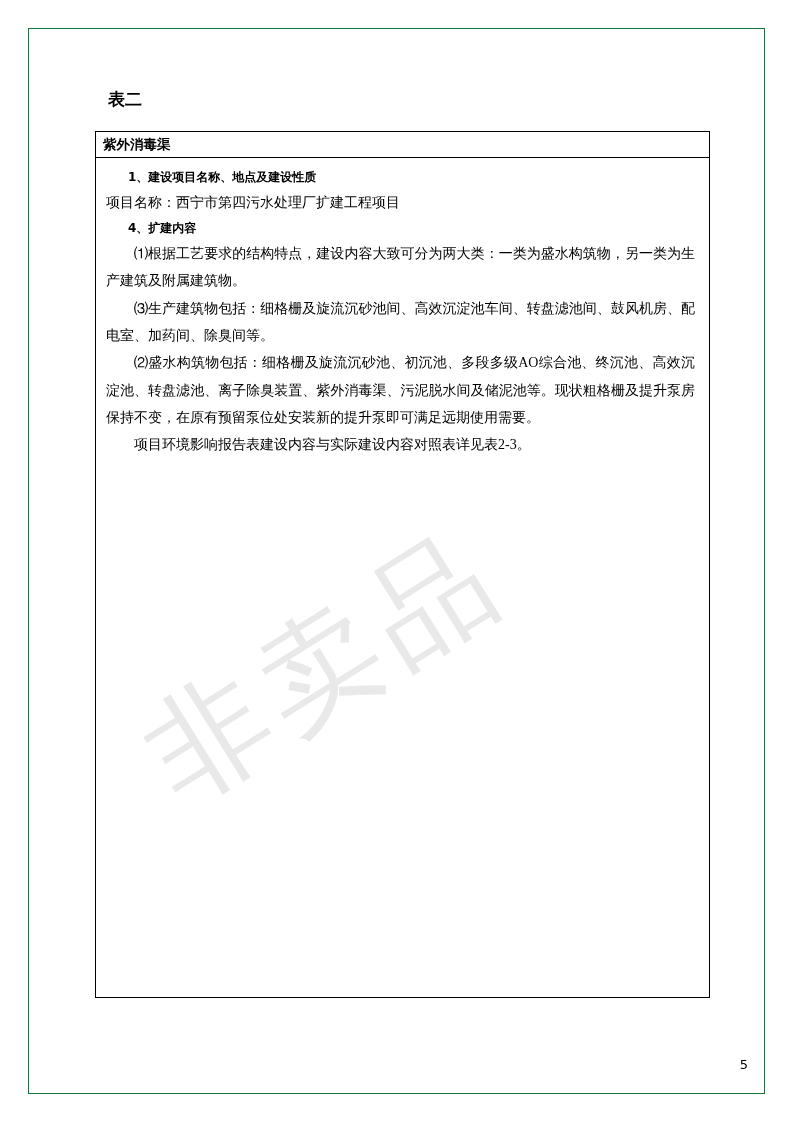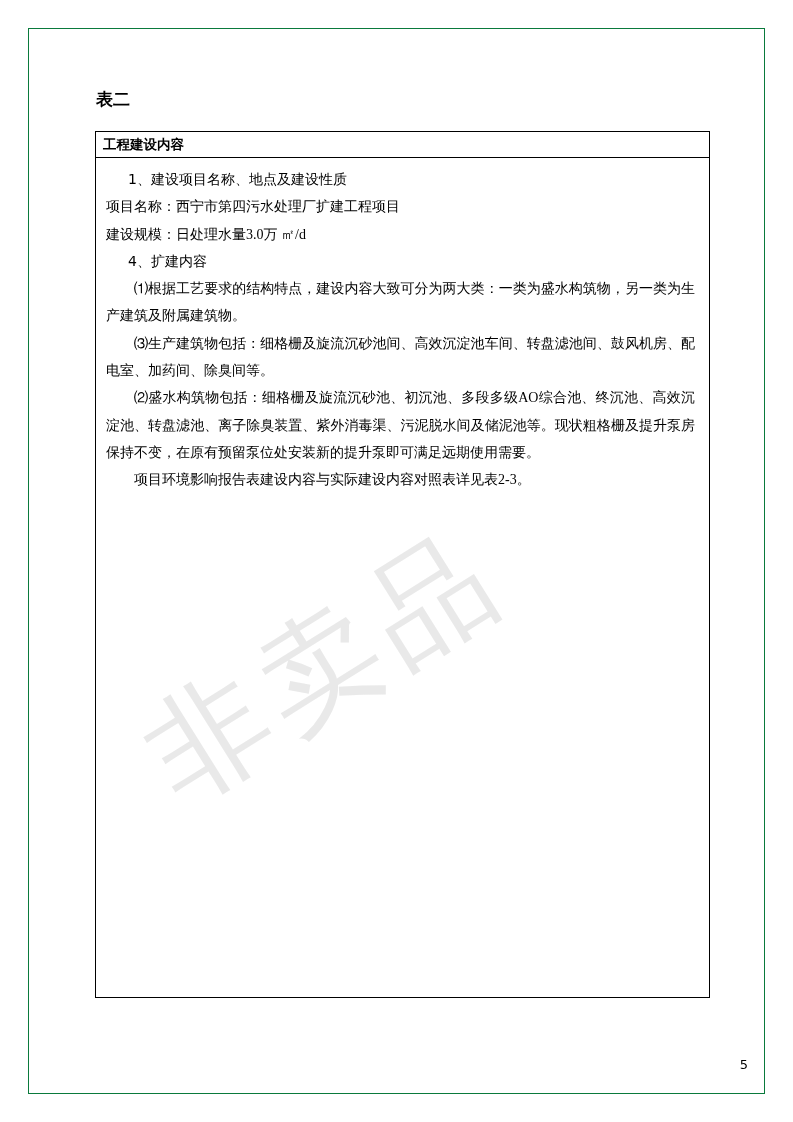--- a/index.html
+++ b/index.html
@@ -36,21 +36,21 @@
     opacity: 0.55;
     transform: rotate(-32deg);
     letter-spacing: 10px;
     font-family: "DejaVu Sans", sans-serif;
     pointer-events: none;
     user-select: none;
     white-space: nowrap;
   }
   .doc-title {
     position: absolute;
-    left: 96px;
+    left: 108px;
     top: 88px;
     font-size: 17px;
     font-weight: bold;
     color: #000;
     font-family: "DejaVu Sans", sans-serif;
   }
   .table-box {
     position: absolute;
     left: 95px;
     top: 131px;
@@ -70,22 +70,22 @@
     font-weight: bold;
     font-family: "DejaVu Sans", sans-serif;
   }
   .table-body {
     padding: 8px 14px 0 10px;
     font-size: 14px;
     line-height: 1.95;
     color: #000;
   }
   .h2 {
-    font-weight: normal;
-    font-size: 14px;
+    font-weight: bold;
+    font-size: 12px;
     font-family: "DejaVu Sans", sans-serif;
     margin-left: 22px;
   }
   .ind1 {
   }
   .para {
     text-indent: 28px;
     text-align: justify;
     font-family: Liberation Serif, serif;
   }
@@ -111,28 +111,27 @@
 <div class="page">
 
   <div class="page-frame"></div>
 
   <div class="watermark">非卖品</div>
 
   <div class="doc-title">表二</div>
 
   <div class="table-box">
 
-    <div class="table-header">工程建设内容</div>
+    <div class="table-header">紫外消毒渠</div>
 
     <div class="table-body">
 
       <div class="h2">1、建设项目名称、地点及建设性质</div>
 
       <div class="ind1">项目名称：西宁市第四污水处理厂扩建工程项目</div>
-      <div class="ind1">建设规模：日处理水量3.0万 ㎡/d</div>
 
       <div class="h2">4、扩建内容</div>
 
       <div class="para">⑴根据工艺要求的结构特点，建设内容大致可分为两大类：一类为盛水构筑物，另一类为生产建筑及附属建筑物。</div>
       <div class="para">⑶生产建筑物包括：细格栅及旋流沉砂池间、高效沉淀池车间、转盘滤池间、鼓风机房、配电室、加药间、除臭间等。</div>
       <div class="para">⑵盛水构筑物包括：细格栅及旋流沉砂池、初沉池、多段多级AO综合池、终沉池、高效沉淀池、转盘滤池、离子除臭装置、紫外消毒渠、污泥脱水间及储泥池等。现状粗格栅及提升泵房保持不变，在原有预留泵位处安装新的提升泵即可满足远期使用需要。</div>
       <div class="para">项目环境影响报告表建设内容与实际建设内容对照表详见表2-3。</div>
 
     </div>
   </div>

